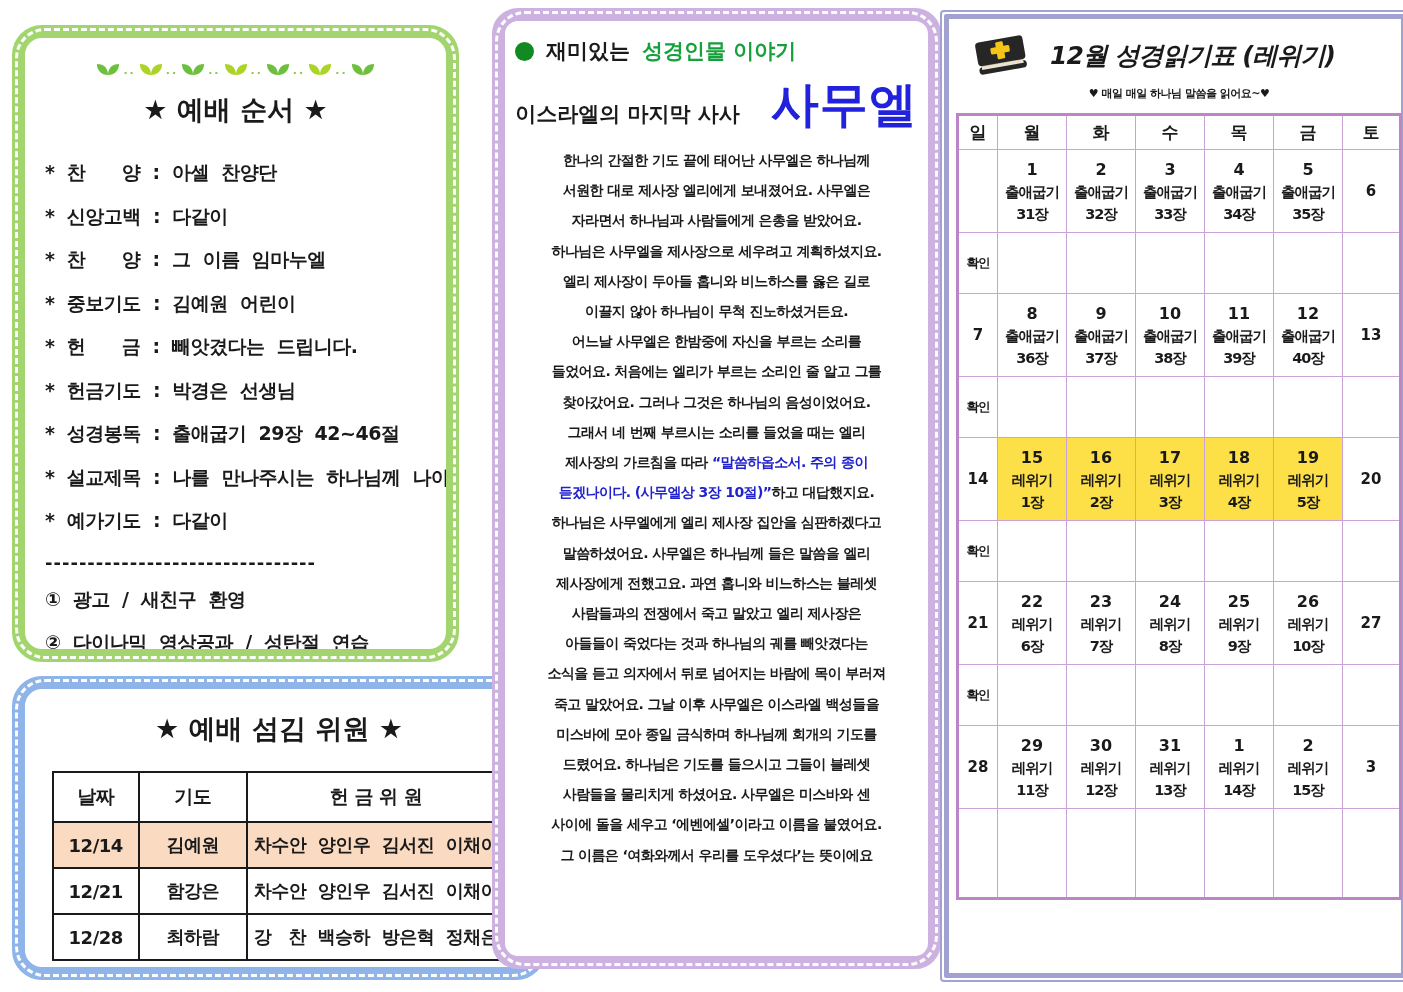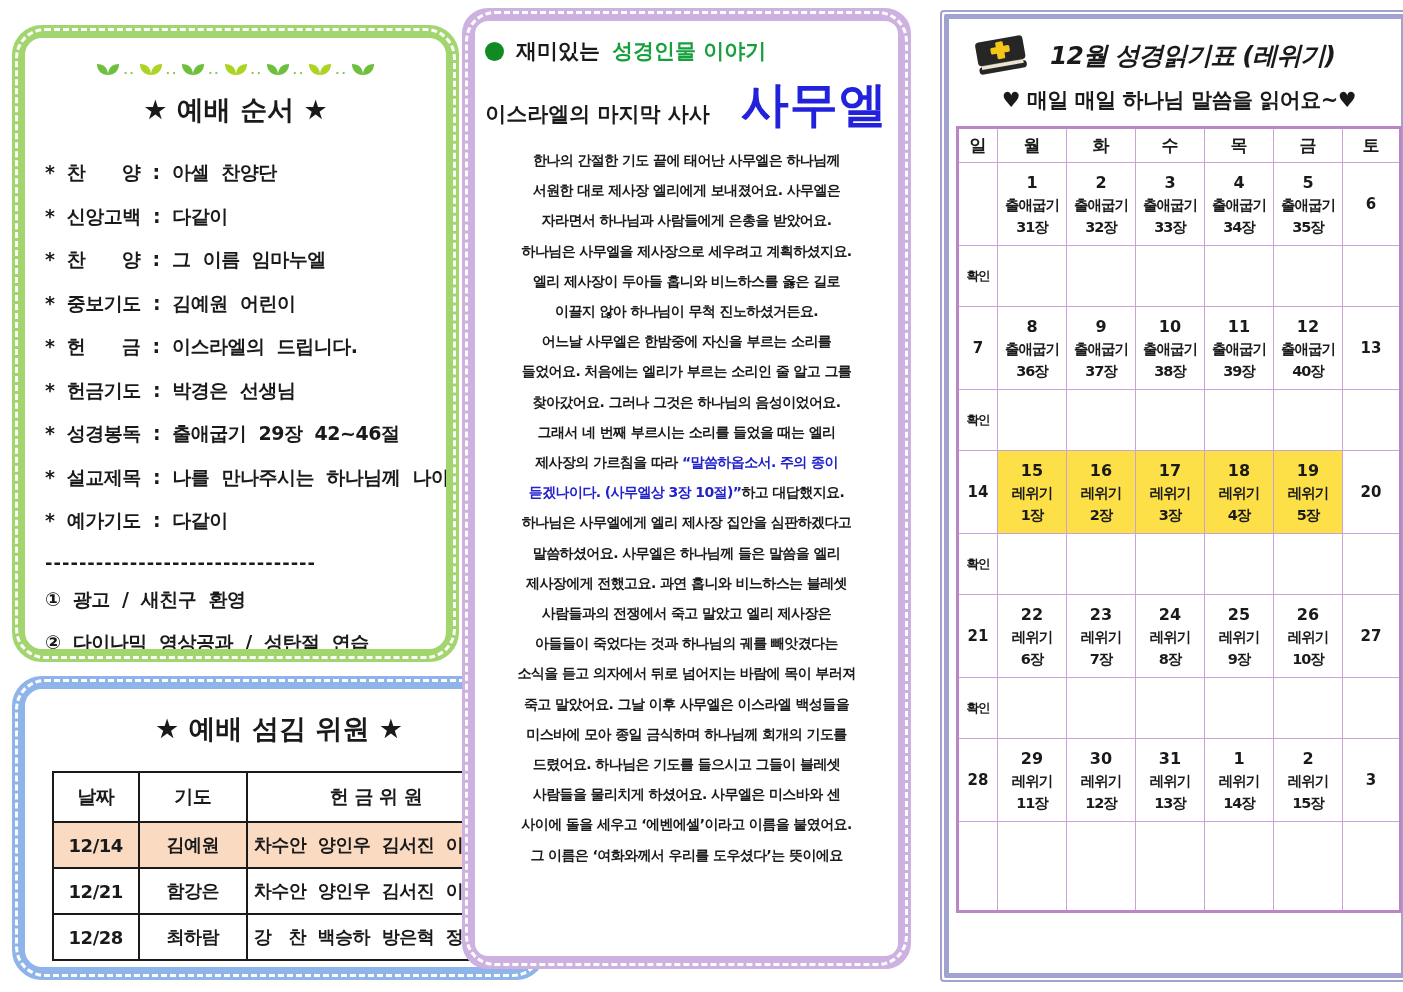--- a/index.html
+++ b/index.html
@@ -33,41 +33,41 @@
   .serving-title{text-align:center;font-size:27px;margin-top:10px;}
   table.serving{border-collapse:collapse;margin:24px auto 0 auto;}
   table.serving th,table.serving td{
     border:2px solid #1a1a1a;text-align:center;font-size:18px;
     height:44px;padding:0 6px;letter-spacing:-0.5px;white-space:pre;
   }
   table.serving th{height:48px;font-size:19px;}
   col.c-date{width:86px;} col.c-pray{width:108px;} col.c-off{width:185px;}
   tr.hl td{background:#fbdac2;}
   
-  .panel-purple{left:462px;top:8px;width:449px;height:961px;border:13px solid #ccb1e1;border-radius:26px;}
+  .panel-purple{left:492px;top:8px;width:449px;height:961px;border:13px solid #ccb1e1;border-radius:26px;}
   .panel-purple .inner{padding:16px 8px 0 8px;overflow:hidden;height:100%;box-sizing:border-box;}
   .story-heading{display:flex;align-items:center;gap:12px;margin-left:2px;}
   .bullet{width:19px;height:19px;border-radius:50%;background:#128a22;flex:0 0 auto;}
   .story-heading .t1{font-size:21px;}
   .story-heading .t2{font-size:21px;color:#16a03c;}
   .story-sub{display:flex;justify-content:center;align-items:baseline;gap:31px;margin-top:8px;}
   .story-sub .sub{font-size:21px;}
   .story-sub .name{font-size:48px;color:#2222dd;letter-spacing:1px;}
   .story-body{margin-top:8px;}
   .story-line{text-align:center;font-size:14px;line-height:30.2px;white-space:nowrap;letter-spacing:-0.6px;}
   .seg-b{color:#2222cc;}
   
   .panel-right{left:940px;top:10px;width:470px;height:972px;border:2px solid #a2a2d0;border-radius:4px;}
   .panel-right::before{
     content:"";position:absolute;inset:2px;border:5px solid #a2a2d0;border-radius:2px;pointer-events:none;
   }
   .panel-right .inner{position:relative;padding:20px 6px 0 14px;}
   .reading-header{display:flex;align-items:center;justify-content:flex-start;margin-left:14px;font-style:italic;}
   .reading-title{font-size:25px;margin-left:18px;letter-spacing:-1px;}
-  .reading-sub{text-align:center;font-size:21px;margin-top:8px;letter-spacing:-0.5px;}
+  .reading-sub{text-align:center;font-size:11px;margin-top:8px;letter-spacing:-0.5px;}
   table.cal{border-collapse:collapse;margin-top:12px;border:3px solid #bc85c6;table-layout:fixed;}
   table.cal th,table.cal td{border:1px solid #c9a3d6;text-align:center;padding:0;overflow:hidden;}
   table.cal th{height:33px;font-size:17px;}
   col.c-sun{width:40px;} col.c-wd{width:69px;} col.c-sat{width:58px;}
   tr.week-row td{height:82px;}
   tr.check-row td{height:60px;}
   tr.check-row.last td{height:88px;}
   td.sun,td.sat{font-size:15px;}
   td.day .num{font-size:16px;line-height:22px;margin-top:2px;}
   td.day .small{font-size:14.5px;line-height:22px;letter-spacing:-1px;}
@@ -100,21 +100,21 @@
           </svg></span><span class="dots">··</span><span class="sprout grn"><svg viewBox="0 0 26 16" width="24" height="15">
             <path d="M13 15 C13 8 9 3 1 3 C1 10 6 15 13 15Z" fill="currentColor"></path>
             <path d="M13 15 C13 8 17 3 25 3 C25 10 20 15 13 15Z" fill="currentColor"></path>
           </svg></span></div>
     <div class="order-title">★  예배  순서  ★</div>
     <div class="order-list">
         <div class="order-item">*  찬      양  :  아셀  찬양단</div>
         <div class="order-item">*  신앙고백  :  다같이</div>
         <div class="order-item">*  찬      양  :  그  이름  임마누엘</div>
         <div class="order-item">*  중보기도  :  김예원  어린이</div>
-        <div class="order-item">*  헌      금  :  이스라엘의  드립니다.</div>
+        <div class="order-item">*  헌      금  :  빼앗겼다는  드립니다.</div>
         <div class="order-item">*  헌금기도  :  박경은  선생님</div>
         <div class="order-item">*  성경봉독  :  출애굽기  29장  42~46절</div>
         <div class="order-item">*  설교제목  :  나를  만나주시는  하나님께  나아가요</div>
         <div class="order-item">*  예가기도  :  다같이</div>
       </div>
     <div class="order-divider">--------------------------------</div>
     <div>
         <div class="notice-item">①  광고  /  새친구  환영</div>
         <div class="notice-item">②  다이나믹  영상공과  /  성탄절  연습</div>
       </div>

